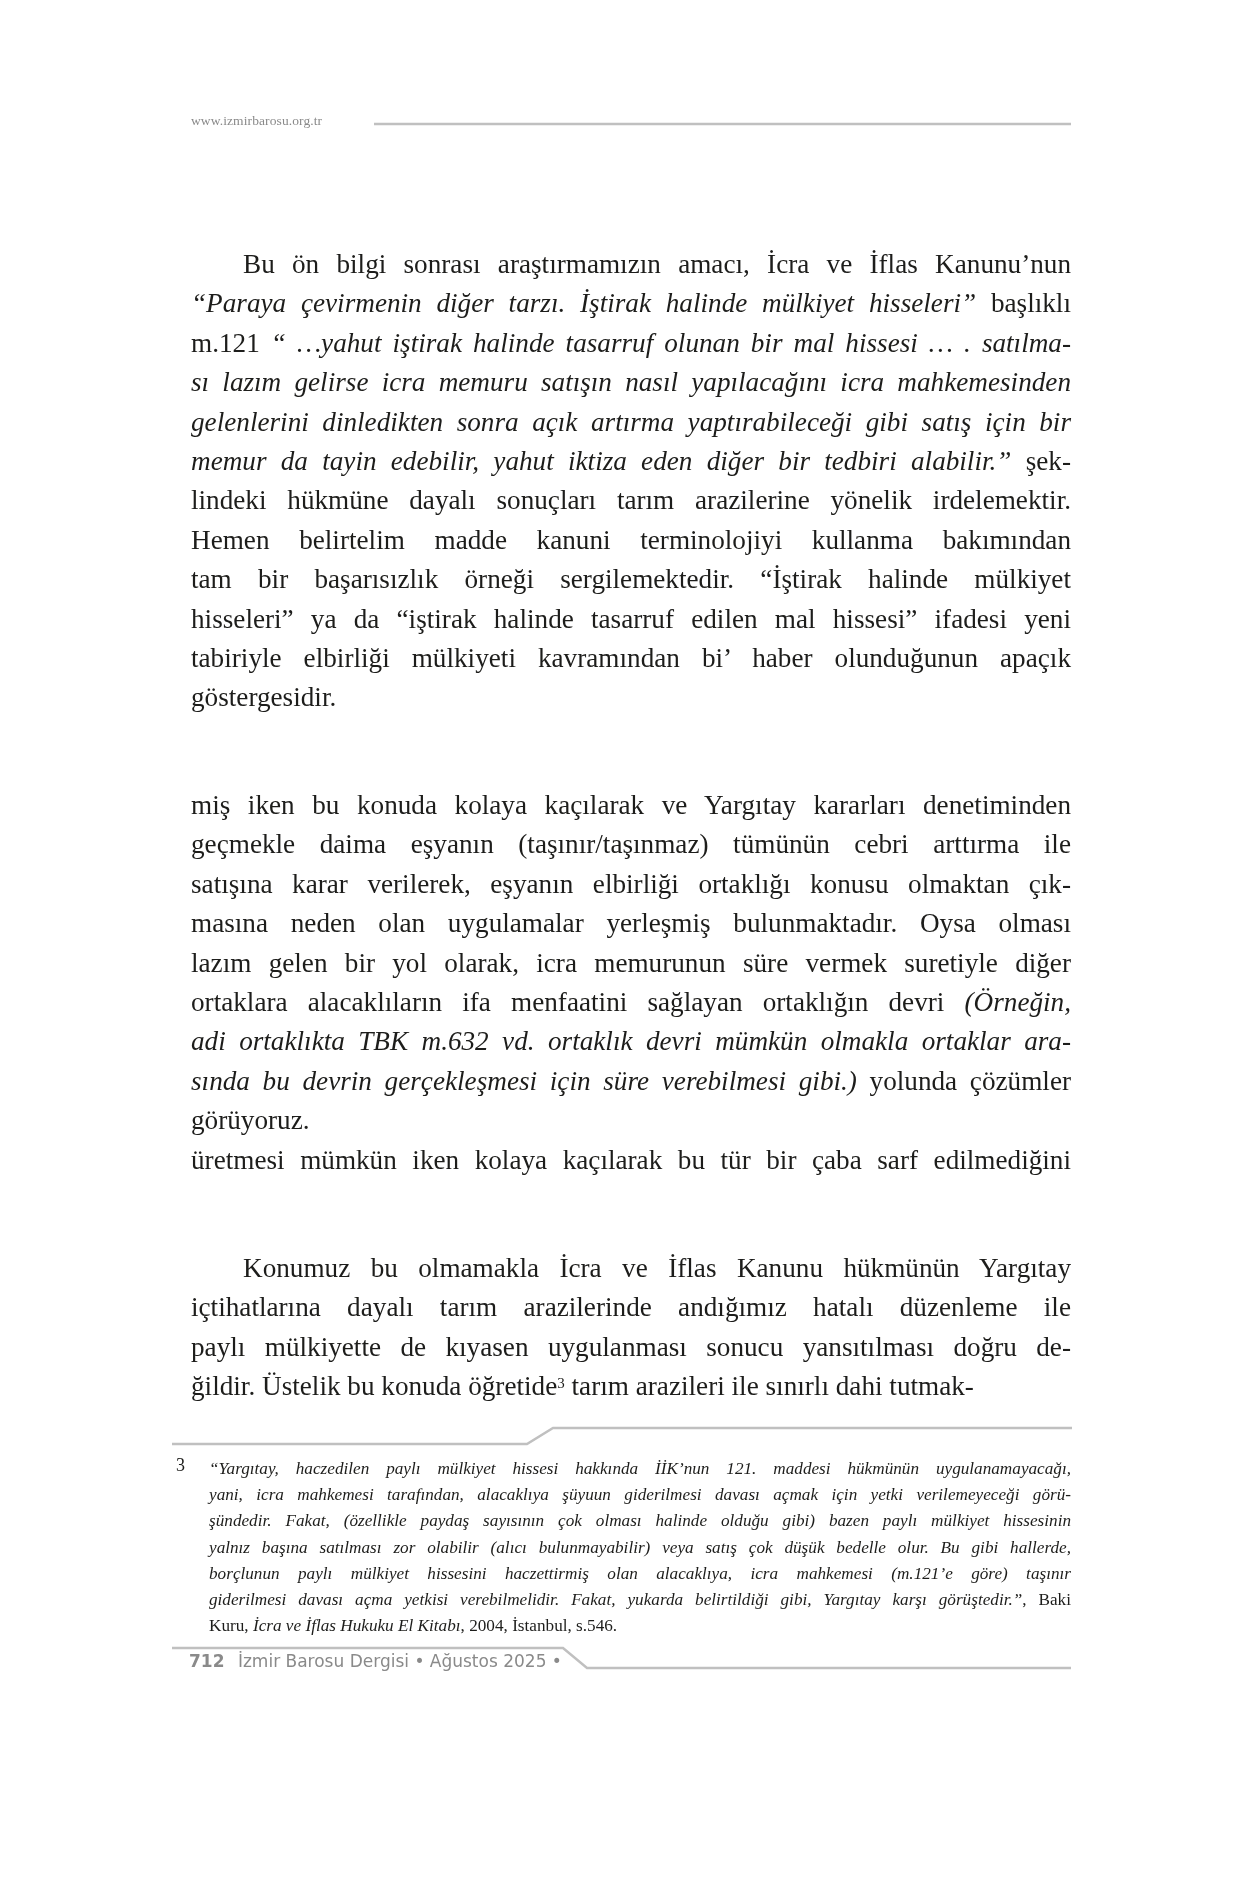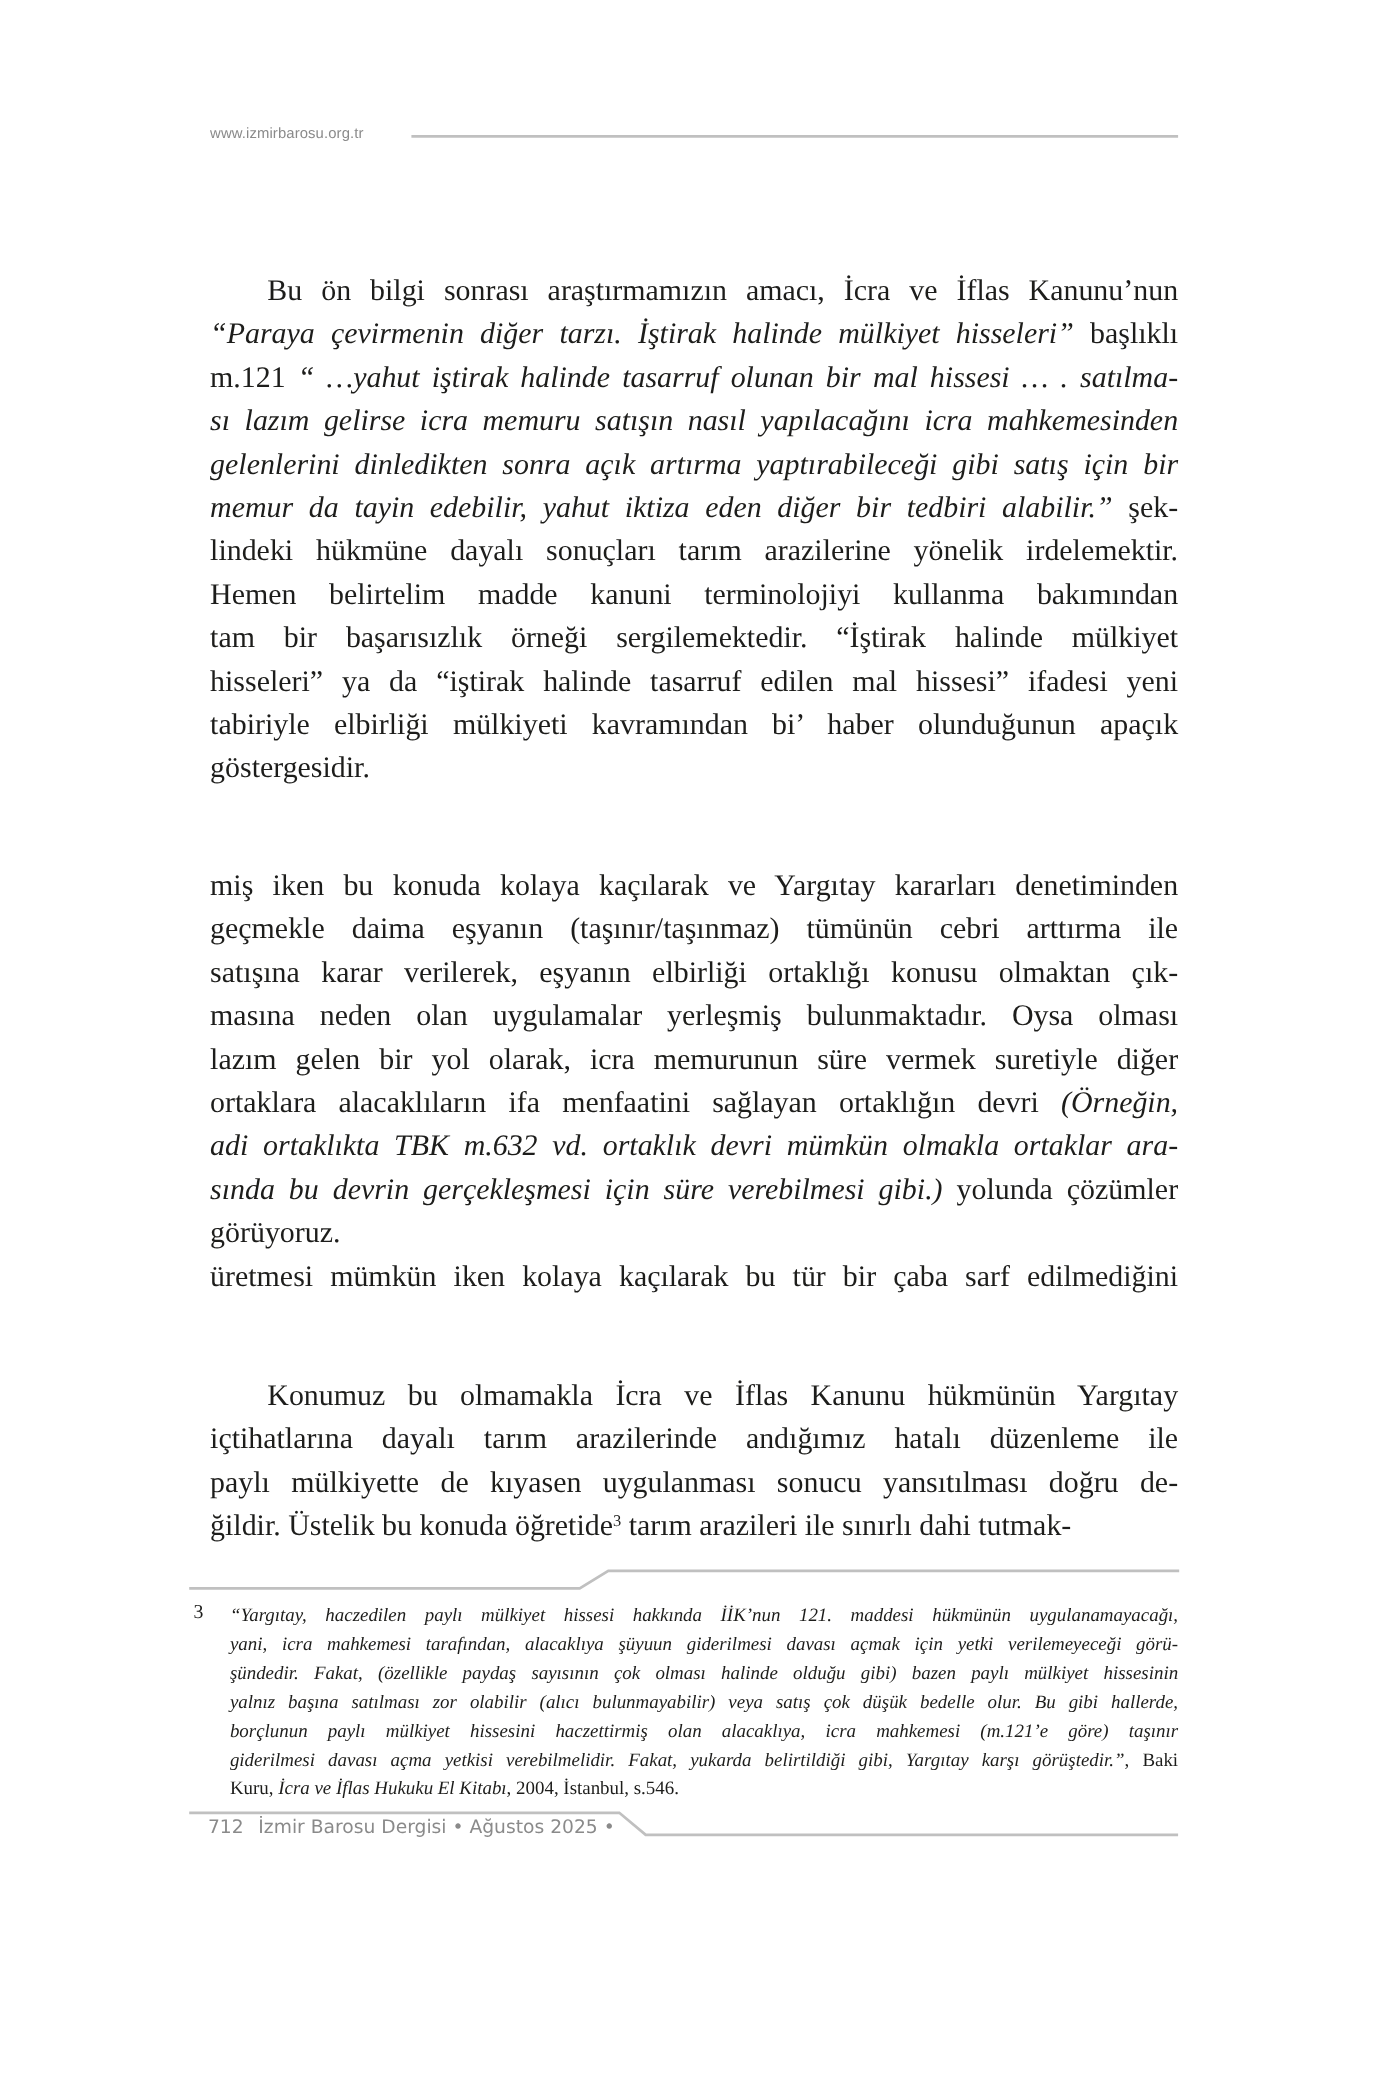--- a/index.html
+++ b/index.html
@@ -1,33 +1,33 @@
 <!DOCTYPE html>
 <html><head>
 <meta charset="utf-8">
 <style>
   html, body { margin:0; padding:0; background:#ffffff; }
   body { width:1260px; height:1890px; position:relative; overflow:hidden; color:#1d1d1b; }
-  .header-url { position:absolute; left:191px; top:113px; font-family:Liberation Sans, sans-serif; font-size:13.5px; color:#8a8a8a; letter-spacing:0.1px; white-space:nowrap; }
+  .header-url { position:absolute; left:191px; top:113px; font-family:Liberation Serif, serif; font-size:13.5px; color:#8a8a8a; letter-spacing:0.1px; white-space:nowrap; }
   .rule-svg { position:absolute; left:0; top:0; width:1260px; height:1890px; pointer-events:none; }
   .body-text { position:absolute; left:191px; width:880px; font-family:"Liberation Serif", serif; font-size:27.2px; line-height:39.4px; color:#1d1d1b; }
   .line { white-space:nowrap; display:block; height:39.4px; }
   .just { text-align:justify; text-align-last:justify; white-space:normal; }
   .indent { padding-left:52px; }
   .i { font-style:italic; }
   sup { font-size:15px; vertical-align:top; position:relative; top:-3px; }
   .para1 { top:245px; }
   .para2 { top:786px; }
   .para3 { top:1249px; }
   .fn { position:absolute; left:191px; width:880px; top:1456px; font-family:"Liberation Serif", serif; font-size:17.2px; line-height:26.2px; color:#1d1d1b; }
   .fn .line { height:26.2px; }
   .fn-num { position:absolute; left:-15px; top:-4px; font-size:18px; font-style:normal; }
   .fn-indent { padding-left:18px; }
   .footer { position:absolute; left:189px; top:1651px; font-family:"DejaVu Sans", sans-serif; font-size:17px; color:#8a8a8a; white-space:nowrap; }
-  .footer .pg { margin-right:8px; }
+  .footer .pg { margin-right:8px;font-weight:bold; }
 </style>
 </head>
 <body>
 
 <div class="header-url">www.izmirbarosu.org.tr</div>
 
 <svg class="rule-svg" viewBox="0 0 1260 1890">
   <line x1="374" y1="124" x2="1071" y2="124" stroke="#c0c0c0" stroke-width="2.5"></line>
   <polyline points="172,1444 527,1444 553,1428 1072,1428" fill="none" stroke="#c0c0c0" stroke-width="2.5"></polyline>
   <polyline points="172,1648 563,1648 587,1668 1071,1668" fill="none" stroke="#c0c0c0" stroke-width="2.5"></polyline>

